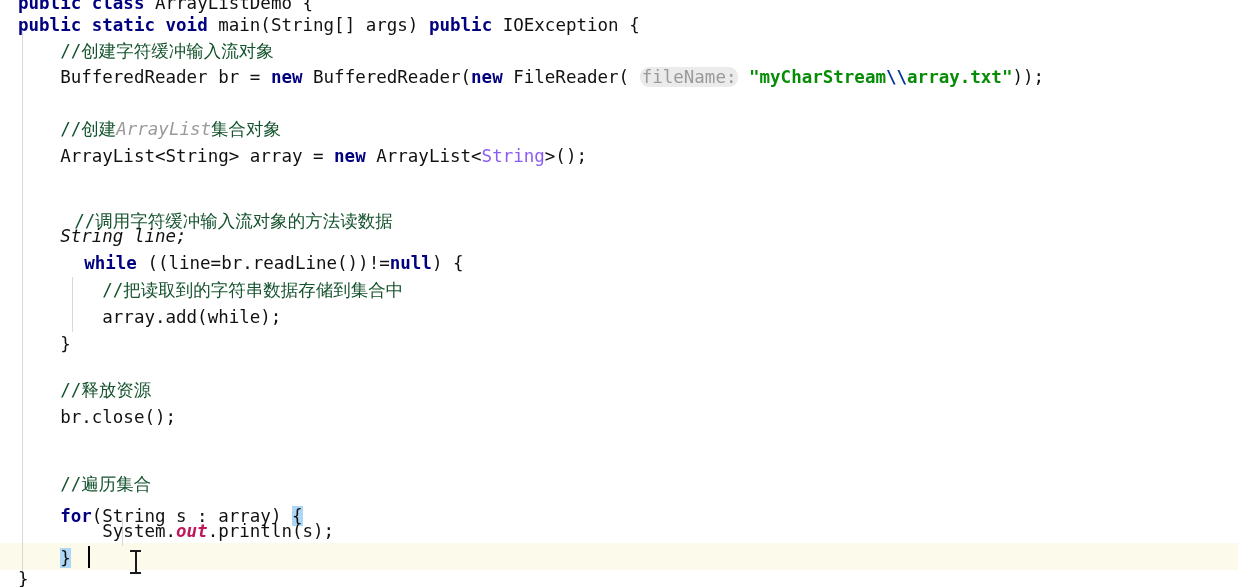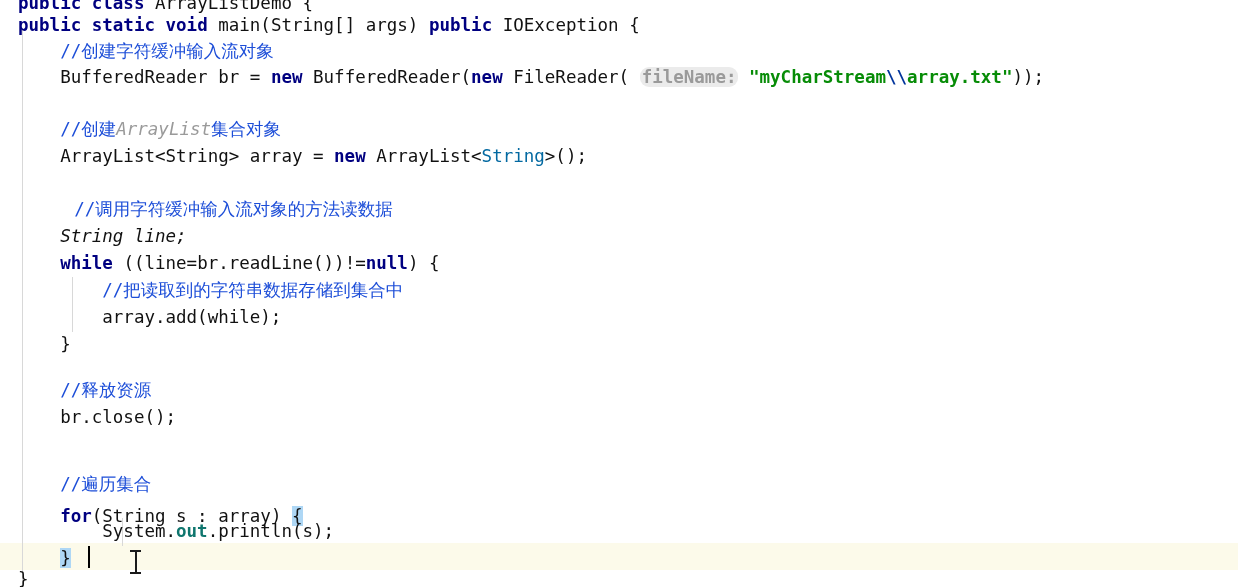--- a/index.html
+++ b/index.html
@@ -51,32 +51,31 @@
     left: 0;
     height: 26.5px;
     white-space: pre;
     padding-left: 18px;
     box-sizing: border-box;
   }
 
   
   .kw       { color: #000080; font-weight: bold; }
   .plain    { color: #111111; }
-  .cmt      { color: #1d4ed8; }
+  .cmt      { color: #14532d; }
   .cmt-em   { color: #9a9a9a; font-style: italic; }
   .str      { color: #078c07; font-weight: bold; }
   .esc      { color: #00349c; font-weight: bold; }
-  .hint-type{ color: #0369a1; }
-  .static-f { color: #0f766e; font-weight: bold; }
+  .hint-type{ color: #8b5cf6; }
+  .static-f { color: #be185d; font-weight: bold; font-style: italic; }
   .param-hint {
     color: #9a9a9a;
     background: #ebebeb;
     border-radius: 9px;
     padding: 0 2px;
-    font-weight: bold;
   }
   .brace-match {
     background: #aed7f5;
     color: #111111;
   }
 
   
   .text-caret {
     position: absolute;
     width: 2px;
@@ -123,23 +122,23 @@
     </div>
   <div class="code-layer" id="code-layer">
       <div class="line" style="top: -10px;"><span class="kw">public</span><span class="plain"> </span><span class="kw">class</span><span class="plain"> ArrayListDemo {</span></div>
       <div class="line" style="top: 12px;"><span class="kw">public</span><span class="plain"> </span><span class="kw">static</span><span class="plain"> </span><span class="kw">void</span><span class="plain"> main(String[] args) </span><span class="kw">public</span><span class="plain"> IOException {</span></div>
       <div class="line" style="top: 38px;"><span class="cmt">    //创建字符缓冲输入流对象</span></div>
       <div class="line" style="top: 64px;"><span class="plain">    BufferedReader br = </span><span class="kw">new</span><span class="plain"> BufferedReader(</span><span class="kw">new</span><span class="plain"> FileReader( </span><span class="param-hint">fileName:</span><span class="plain"> </span><span class="str">"myCharStream</span><span class="esc">\\</span><span class="str">array.txt"</span><span class="plain">));</span></div>
       <div class="line" style="top: 90px;"></div>
       <div class="line" style="top: 116px;"><span class="cmt">    //创建</span><span class="cmt-em">ArrayList</span><span class="cmt">集合对象</span></div>
       <div class="line" style="top: 143px;"><span class="plain">    ArrayList&lt;String&gt; array = </span><span class="kw">new</span><span class="plain"> ArrayList&lt;</span><span class="hint-type">String</span><span class="plain">&gt;();</span></div>
       <div class="line" style="top: 169px;"></div>
-      <div class="line" style="top: 196px; padding-left: 32px;"><span class="cmt">    //调用字符缓冲输入流对象的方法读数据</span></div>
+      <div class="line" style="top: 208px; padding-left: 32px;"><span class="cmt">    //调用字符缓冲输入流对象的方法读数据</span></div>
       <div class="line" style="top: 223px; font-style: italic;"><span class="plain">    String line;</span></div>
-      <div class="line" style="top: 250px;"><span class="plain">    </span><span class="kw">while</span><span class="plain"> ((line=br.readLine())!=</span><span class="kw">null</span><span class="plain">) {</span></div>
+      <div class="line" style="top: 250px; margin-left: 24px;"><span class="plain">    </span><span class="kw">while</span><span class="plain"> ((line=br.readLine())!=</span><span class="kw">null</span><span class="plain">) {</span></div>
       <div class="line" style="top: 277px;"><span class="cmt">        //把读取到的字符串数据存储到集合中</span></div>
       <div class="line" style="top: 304px;"><span class="plain">        array.add(while);</span></div>
       <div class="line" style="top: 331px;"><span class="plain">    }</span></div>
       <div class="line" style="top: 358px;"></div>
       <div class="line" style="top: 377px;"><span class="cmt">    //释放资源</span></div>
       <div class="line" style="top: 404px;"><span class="plain">    br.close();</span></div>
       <div class="line" style="top: 431px;"></div>
       <div class="line" style="top: 471px;"><span class="cmt">    //遍历集合</span></div>
       <div class="line" style="top: 491px; margin-top: 12px;"><span class="plain">    </span><span class="kw">for</span><span class="plain">(String s : array) </span><span class="brace-match">{</span></div>
       <div class="line" style="top: 518px;"><span class="plain">        System.</span><span class="static-f">out</span><span class="plain">.println(s);</span></div>

